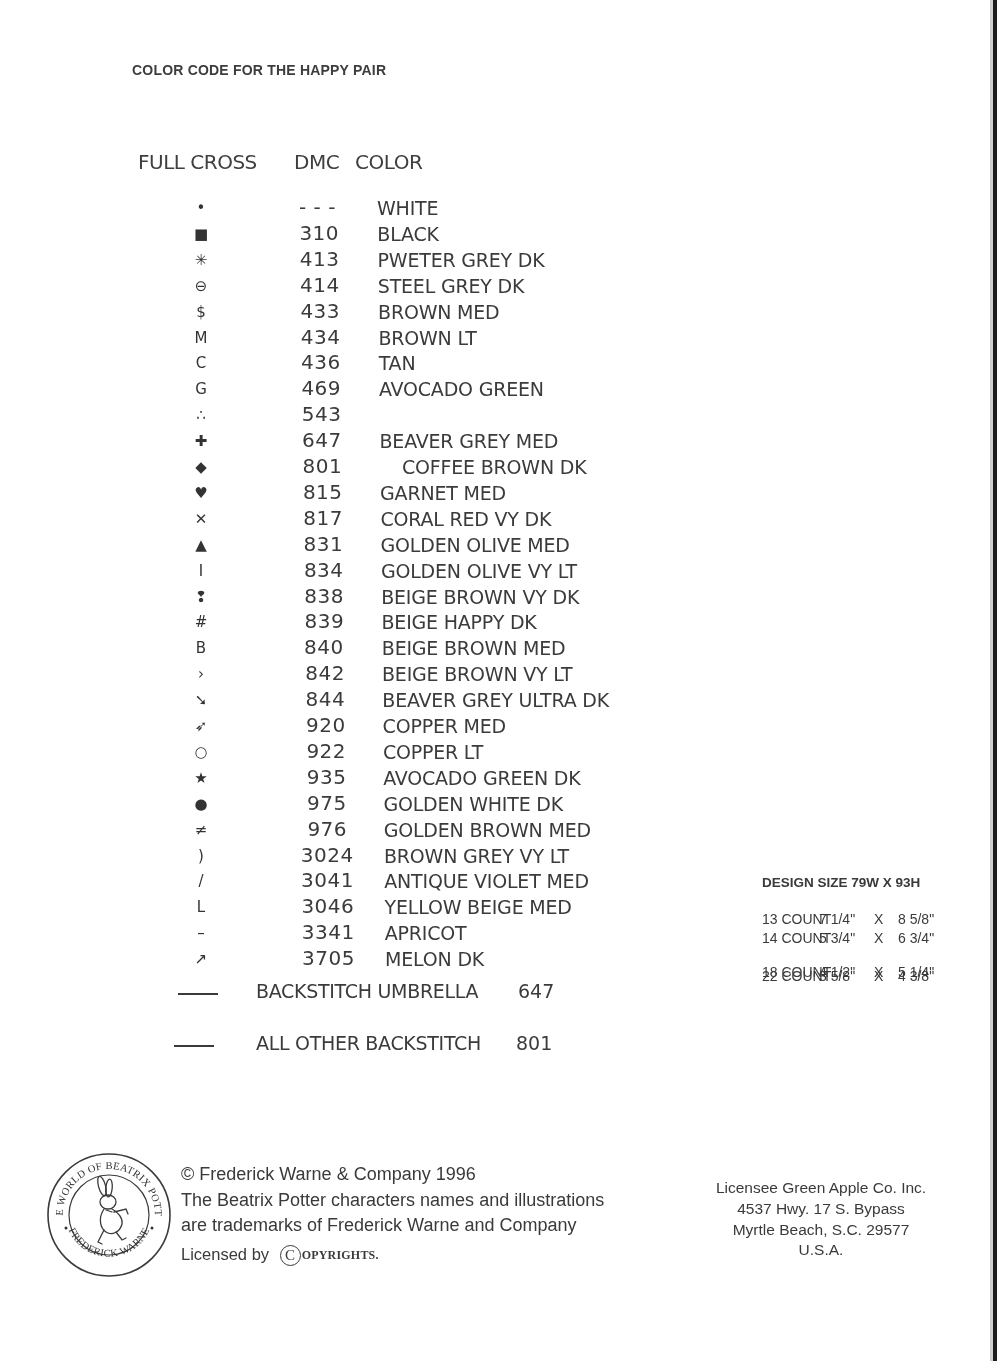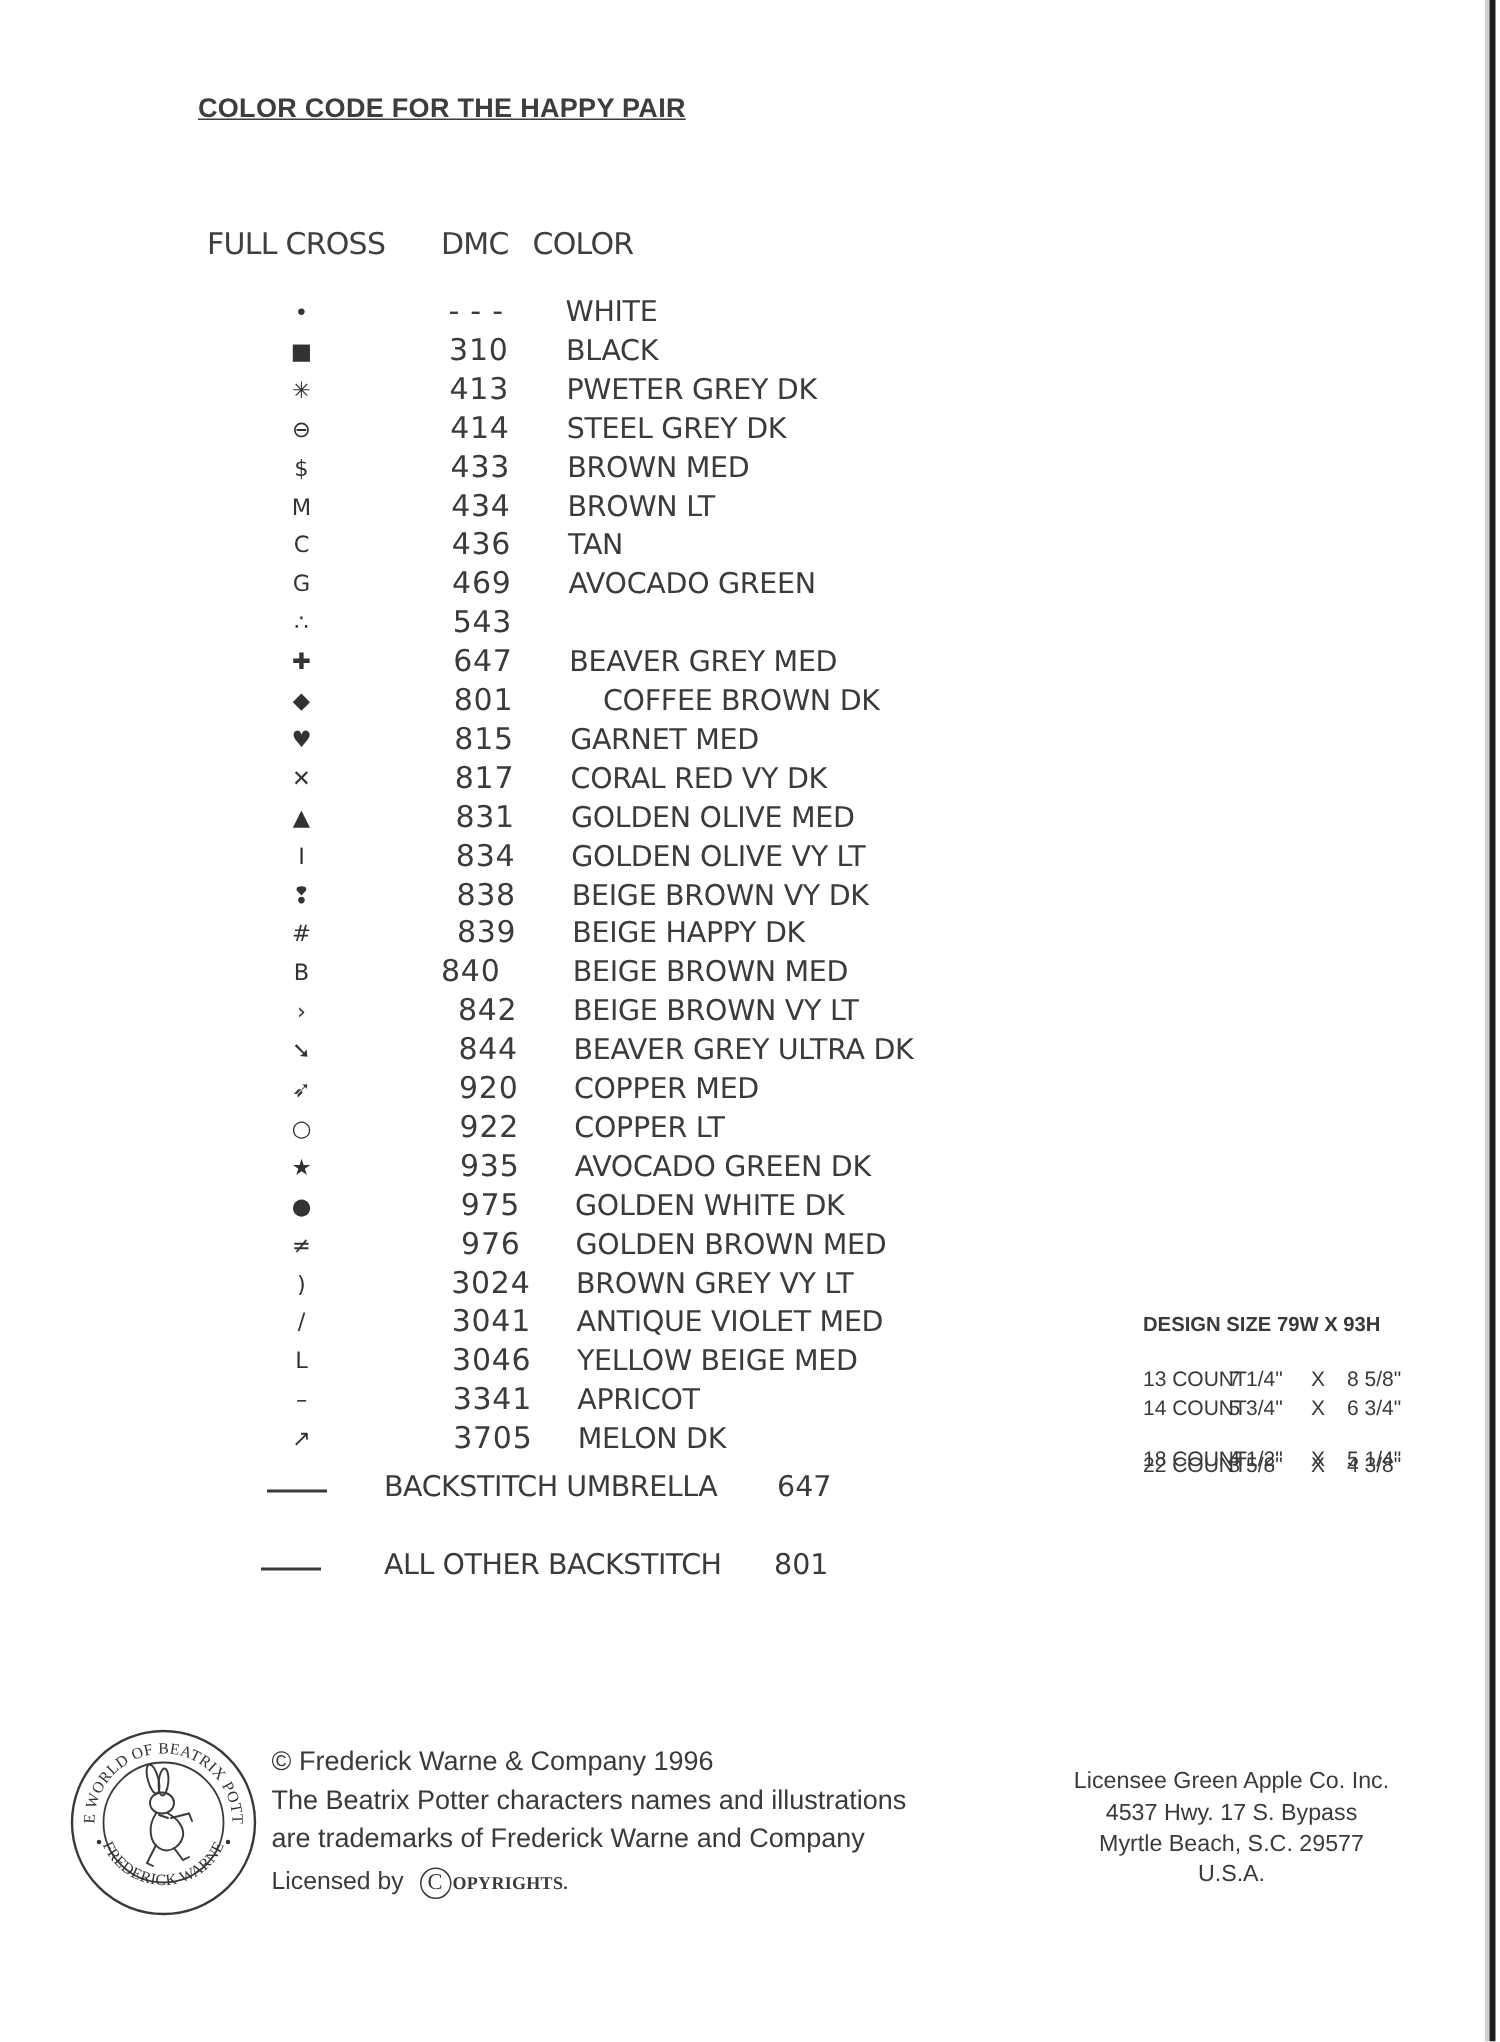--- a/index.html
+++ b/index.html
@@ -4,21 +4,21 @@
 <style>
   html, body { margin:0; padding:0; }
   body {
     width:1000px; height:1361px; background:#ffffff; position:relative; overflow:hidden;
     color:#3a3a3a; font-family:"DejaVu Sans", sans-serif;
   }
   .right-edge { position:absolute; left:993px; top:0; width:4px; height:1361px; background:#1c1c1c; }
   .right-edge-shadow { position:absolute; left:990px; top:0; width:3px; height:1361px; background:#cfcfcf; }
   .title {
     position:absolute; left:132px; top:62px; font-family:"Liberation Sans", sans-serif;
-    font-weight:bold; font-size:18px; letter-spacing:0.2px; color:#3d3d3d;text-decoration:underline;
+    font-weight:bold; font-size:14px; letter-spacing:0.2px; color:#3d3d3d;
   }
   .col-head { position:absolute; top:150px; font-size:20px; color:#3f3f3f; letter-spacing:-0.5px; }
   .legend-row { position:absolute; left:0; width:700px; height:26px; }
   .sym {
     position:absolute; left:186px; width:30px; text-align:center; font-size:15px; top:3px; color:#333;
     font-family:"DejaVu Sans", sans-serif; line-height:20px;
   }
   .dmc { position:absolute; font-size:20px; color:#3b3b3b; letter-spacing:0.5px; top:0; line-height:24px; }
   .cname { position:absolute; font-size:19px; color:#3b3b3b; top:1px; line-height:24px; letter-spacing:-0.2px; }
   .bs-row { position:absolute; left:0; width:700px; height:30px; }
@@ -126,21 +126,21 @@
       <span class="dmc" style="left:304.3px">838</span>
       <span class="cname" style="left:381.2px">BEIGE BROWN VY DK</span>
     </div>
     <div class="legend-row" style="top: 609px;">
       <span class="sym">#</span>
       <span class="dmc" style="left:304.6px">839</span>
       <span class="cname" style="left:381.5px">BEIGE HAPPY DK</span>
     </div>
     <div class="legend-row" style="top: 635px;">
       <span class="sym">B</span>
-      <span class="dmc" style="left:294px">840</span>
+      <span class="dmc" style="left:304px">840</span>
       <span class="cname" style="left:381.8px">BEIGE BROWN MED</span>
     </div>
     <div class="legend-row" style="top: 661px;">
       <span class="sym">›</span>
       <span class="dmc" style="left:305.3px">842</span>
       <span class="cname" style="left:382.0px">BEIGE BROWN VY LT</span>
     </div>
     <div class="legend-row" style="top: 687px;">
       <span class="sym">➘</span>
       <span class="dmc" style="left:305.6px">844</span>

